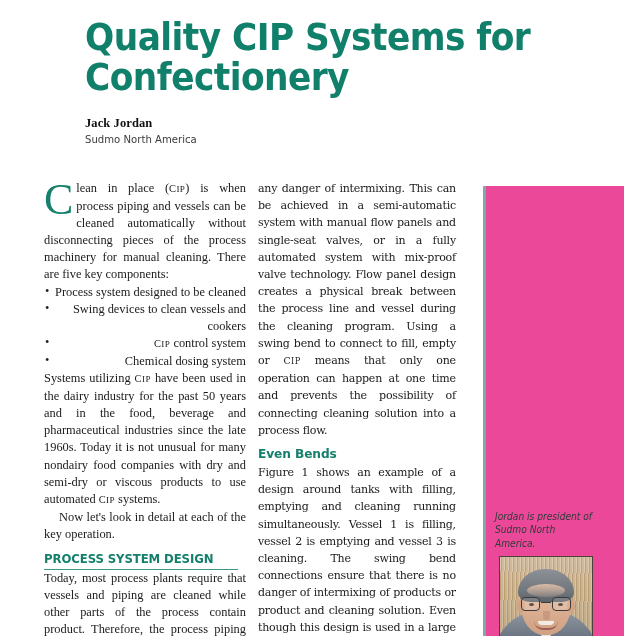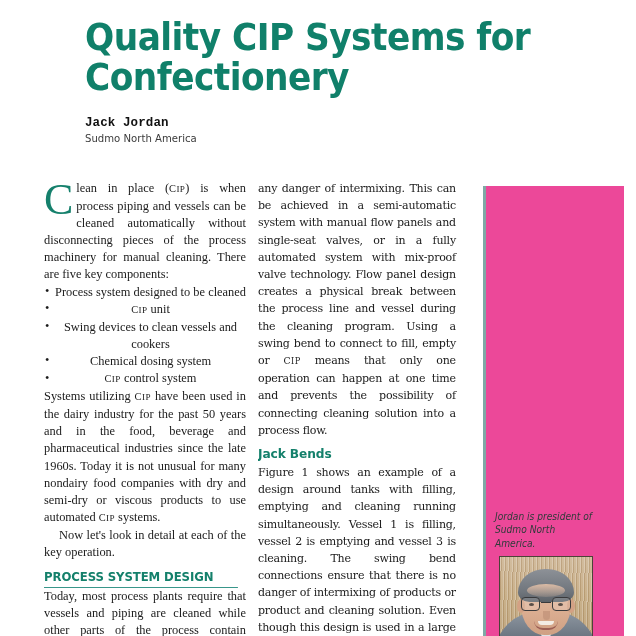--- a/index.html
+++ b/index.html
@@ -35,21 +35,21 @@
     font-size: 37px;
     line-height: 1.08;
     letter-spacing: -0.6px;
     color: #10806a;
     margin: 0;
     white-space: pre-line;
     transform: scaleX(0.93);
     transform-origin: left top;
   }
   .byline-name {
-    font-family: Liberation Mono, monospace;
+    font-family: Liberation Serif, serif;
     font-weight: bold;
     font-size: 12.5px;
     color: #111111;
     margin: 18px 0 0 0;
     letter-spacing: 0.1px;
   }
   .byline-org {
     font-family: "DejaVu Sans", sans-serif;
     font-size: 11px;
     color: #3b3b3b;
@@ -107,21 +107,21 @@
   }
 
   ul.bullets {
     list-style: none;
     margin: 0;
     padding: 0;
   }
   ul.bullets li {
     position: relative;
     padding-left: 11px;
-    text-align: center;
+    text-align: right;
   }
   ul.bullets li::before {
     content: "\2022";
     position: absolute;
     left: 1px;
     top: -0.5px;
   }
   .sc { font-size: 0.84em; letter-spacing: 0.4px; }
 
   .indent { text-indent: 15px; }
@@ -321,38 +321,37 @@
     <h1 class="article-title"><span>Quality CIP Systems for</span><br><span>Confectionery</span></h1>
     <p class="byline-name">Jack Jordan</p>
     <p class="byline-org">Sudmo North America</p>
   </div>
 
   <div class="col col-1">
     <p class="dropcap-para"><span class="dropcap">C</span><span>lean in place (<span class="sc">C<span style="font-size:0.88em">IP</span></span>) is when process piping and vessels can be cleaned automatically without disconnecting pieces of the process machinery for manual cleaning. There are five key components:</span></p>
 
     <ul class="bullets">
       <li>Process system designed to be cleaned</li>
-      <li><span class="sc">C<span style="font-size:0.88em">IP</span></span> unit</li>
       <li>Swing devices to clean vessels and cookers</li>
+      <li><span class="sc">C<span style="font-size:0.88em">IP</span></span> control system</li>
       <li>Chemical dosing system</li>
-      <li><span class="sc">C<span style="font-size:0.88em">IP</span></span> control system</li>
     </ul>
 
     <p>Systems utilizing <span class="sc">C<span style="font-size:0.88em">IP</span></span> have been used in the dairy industry for the past 50 years and in the food, beverage and pharmaceutical industries since the late 1960s. Today it is not unusual for many nondairy food companies with dry and semi-dry or viscous products to use automated <span class="sc">C<span style="font-size:0.88em">IP</span></span> systems.</p>
     <p class="indent">Now let's look in detail at each of the key operation.</p>
 
     <h2 class="section-head">PROCESS SYSTEM DESIGN</h2>
 
     <p class="gap-top">Today, most process plants require that vessels and piping are cleaned while other parts of the process contain product. Therefore, the process piping must be designed in such a way that it can be easily and safely cleaned. FDA requirements and 3-A</p>
   </div>
 
   <div class="col col-2">
     <p>any danger of intermixing. This can be achieved in a semi-automatic system with manual flow panels and single-seat valves, or in a fully automated system with mix-proof valve technology. Flow panel design creates a physical break between the process line and vessel during the cleaning program. Using a swing bend to connect to fill, empty or <span class="sc">C<span style="font-size:0.88em">IP</span></span> means that only one operation can happen at one time and prevents the possibility of connecting cleaning solution into a process flow.</p>
 
-    <h3 class="sub-head">Jack Bends</h3>
+    <h3 class="sub-head">Even Bends</h3>
 
     <p>Figure 1 shows an example of a design around tanks with filling, emptying and cleaning running simultaneously. Vessel 1 is filling, vessel 2 is emptying and vessel 3 is cleaning. The swing bend connections ensure that there is no danger of intermixing of products or product and cleaning solution. Even though this design is used in a large number of process plants, it has some disadvantages for the processor, such as the following:</p>
 
   </div>
 
   <aside class="sidebar">
     <div class="sidebar-caption">Jordan is president of Sudmo North America.</div>
     <div class="sidebar-photo">
       <div class="photo-figure">
         <div class="ph-torso"></div>

